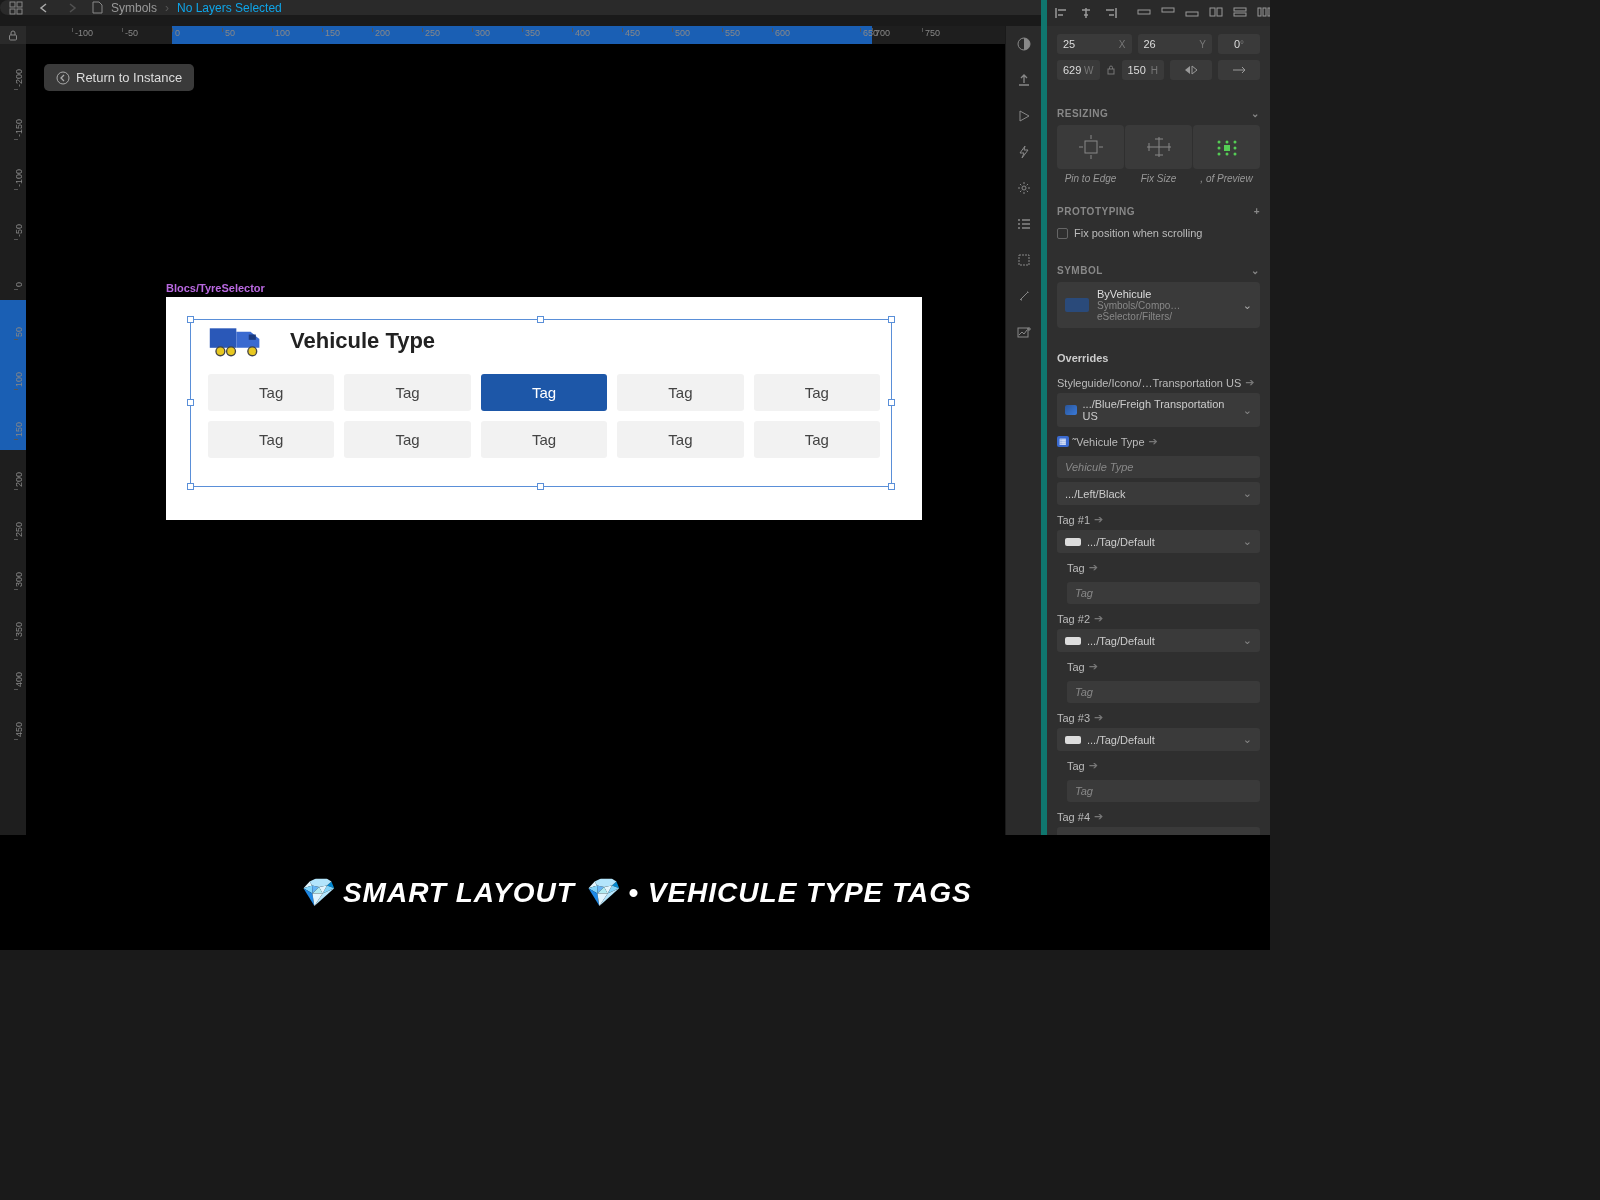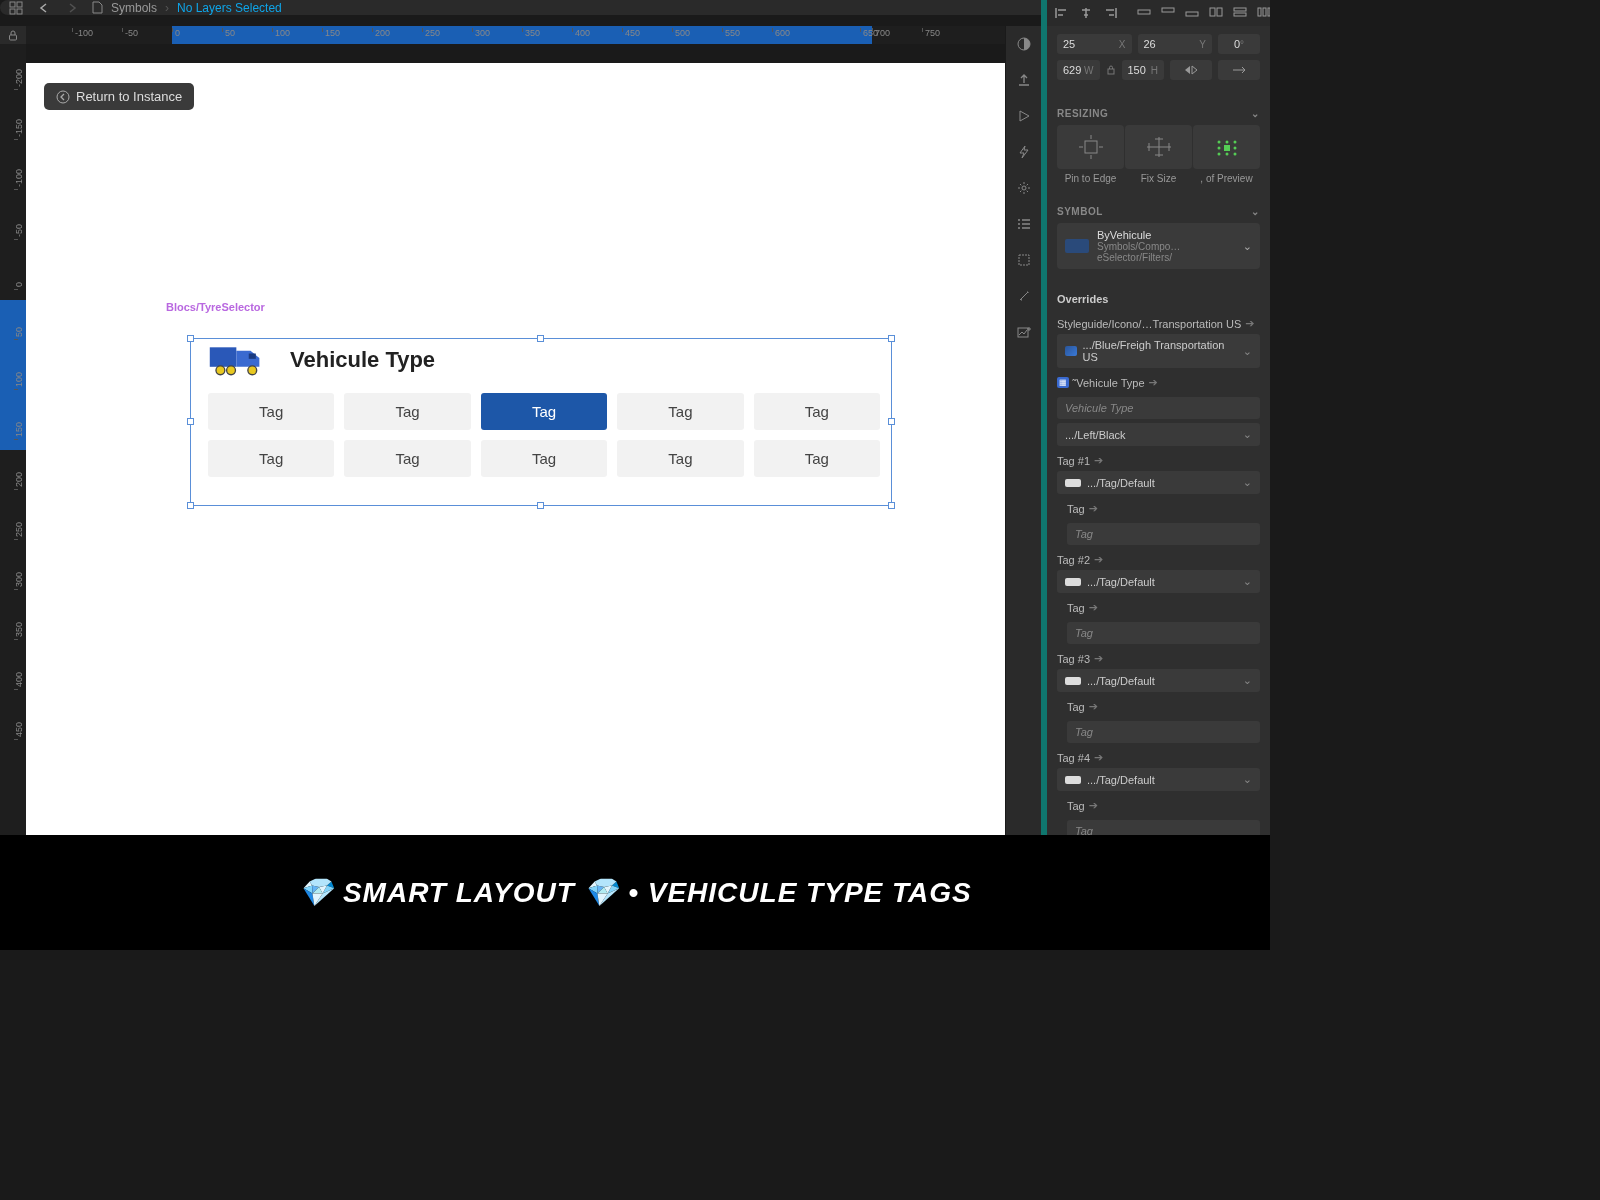--- a/index.html
+++ b/index.html
@@ -58,23 +58,22 @@
 
 .lock-corner {
   position: absolute; top: 26px; left: 0; width: 26px; height: 18px;
   background: #2a2a2a; display: flex; align-items: center; justify-content: center;
   font-size: 10px; color: #777; z-index: 6;
 }
 
 .canvas {
   position: absolute;
   top: 44px; left: 26px; right: 265px; bottom: 0;
-  background: #ffffff;
+  background: #000000;
   overflow: hidden;
-  margin-top: 19px;
 }
 
 .return-btn {
   position: absolute;
   top: 20px; left: 18px;
   background: #3a3a3a;
   color: #ddd;
   padding: 6px 12px;
   border-radius: 5px;
   font-size: 13px;
@@ -137,21 +136,21 @@
   border-left: 6px solid #0f766e;
 }
 .insp-tabs { height: 26px; background: #2a2a2a; display: flex; align-items: center; gap: 10px; padding: 0 8px; }
 .insp-tabs .tab-ic { width: 14px; height: 12px; cursor: pointer; color: #999; }
 .insp-section { padding: 8px 10px; }
 .insp-row { display: flex; gap: 6px; margin-bottom: 6px; }
 .insp-field { flex: 1; background: #3a3a3a; border-radius: 3px; padding: 4px 6px; display: flex; align-items: center; justify-content: space-between; color: #ddd; }
 .insp-field .suffix { color: #777; font-size: 10px; }
 .insp-field.sm { flex: 0 0 42px; justify-content: center; }
 .section-title { color: #888; font-size: 10px; font-weight: 600; letter-spacing: 0.5px; text-transform: uppercase; padding: 6px 0; display: flex; justify-content: space-between; align-items: center; }
-.resize-opts { display: flex; gap: 1px; justify-content: flex-end; }
+.resize-opts { display: flex; gap: 1px; justify-content: flex-end; font-style: italic; }
 .resize-box { flex: 1; text-align: center; font-size: 10px; color: #999; }
 .resize-box .box { height: 44px; background: #3a3a3a; border-radius: 4px; margin-bottom: 4px; display: flex; align-items: center; justify-content: center; }
 .checkbox-row { display: flex; align-items: center; gap: 6px; padding: 4px 0; color: #bbb; }
 .checkbox-row .cb { width: 11px; height: 11px; border: 1px solid #666; border-radius: 2px; }
 .symbol-box { background: #3a3a3a; border-radius: 4px; padding: 6px 8px; display: flex; align-items: center; gap: 8px; }
 .symbol-box .sym-ic { width: 24px; height: 14px; background: #2a4a7a; border-radius: 2px; flex: none; }
 .symbol-box .sym-txt { flex: 1; }
 .symbol-box .sym-name { color: #ddd; font-size: 11px; }
 .symbol-box .sym-path { color: #888; font-size: 10px; }
 .override-label { color: #bbb; padding: 8px 0 4px 0; font-size: 11px; display: flex; align-items: center; gap: 4px; }
@@ -514,20 +513,30 @@
               <circle cx="10" cy="22" r="1.5" fill="#5c5"></circle>
               <circle cx="18" cy="22" r="1.5" fill="#5c5"></circle>
               <circle cx="26" cy="22" r="1.5" fill="#5c5"></circle>
             </svg>
           </div>, of
         <span>Preview</span>
       </div>
     </div>
   </div>
 
+  <div class="insp-section">
+    <div class="section-title">
+      <span>PROTOTYPING</span>
+      <span style="color:#888">+</span>
+    </div>
+    <div class="checkbox-row">
+      <div class="cb"></div>
+      <span>Fix position when scrolling</span>
+    </div>
+  </div>
 
   <div class="insp-section">
     <div class="section-title">
       <span>SYMBOL</span>
       <span style="color:#888">⌄</span>
     </div>
     <div class="symbol-box">
       <div class="sym-ic"></div>
       <div class="sym-txt">
         <div class="sym-name">ByVehicule</div>

